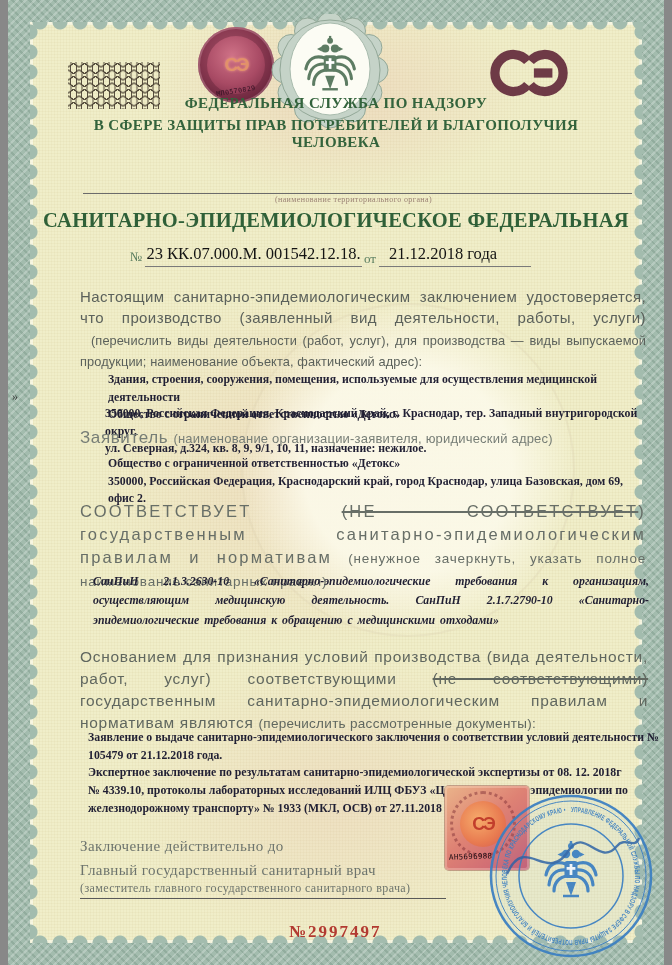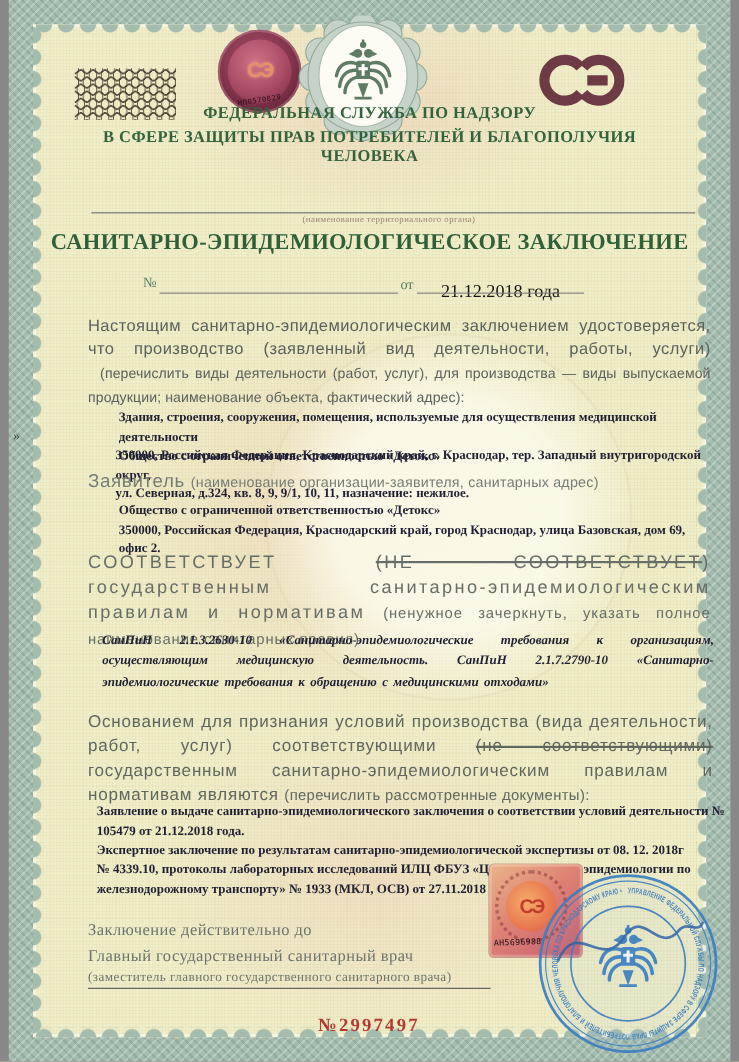--- a/index.html
+++ b/index.html
@@ -61,21 +61,21 @@
   .territorial { left:70px; right:35px; top:170px; text-align:center; font-size:17px; color:#262626; word-spacing:4px; }
   .terr-line { left:75px; right:32px; top:193px; border-top:1px solid #6b6b6b; height:0; }
   .terr-cap  { left:70px; right:35px; top:195px; text-align:center; font-size:8px; color:#9a8074; letter-spacing:.4px; }
 
   .doc-title { left:0; right:0; top:209px; text-align:center; font-weight:bold; font-size:20.5px; color:#2f6038; letter-spacing:.3px; }
 
   .num-label { left:122px; top:249px; font-size:13px; color:#587c5e; }
   .num-value { left:138px; top:244px; width:215px; text-align:center; font-size:16.5px; color:#141414; }
   .num-line1 { left:137px; top:266px; width:217px; border-top:1px solid #7a7a7a; height:0; }
   .ot-label  { left:356px; top:251px; font-size:13px; color:#587c5e; }
-  .date-value{ left:372px; top:244px; width:150px; text-align:center; font-size:16.5px; color:#141414;margin-top:11px; }
+  .date-value{ left:360px; top:244px; width:150px; text-align:center; font-size:16.5px; color:#141414; }
   .num-line2 { left:371px; top:266px; width:152px; border-top:1px solid #7a7a7a; height:0; }
 
   .intro { left:72px; width:566px; top:286px; font-size:15px; color:#5b615b; text-align:justify;
            line-height:1.42; letter-spacing:.4px; }
   .intro .small { font-size:12.8px; letter-spacing:.1px;margin-left:11px; }
 
   .object-lines   { left:100px; width:545px; top:371px; font-size:11.8px; line-height:1.5; white-space:pre-line; }
   .object-address { left:97px;  width:548px; top:405px; font-size:11.8px; line-height:1.5; white-space:pre-line; }
   .margin-mark { left:4px; top:389px; font-size:12px; color:#3c3c3c; }
 
@@ -185,37 +185,38 @@
       <path d="M 45 28 H 64"></path>
     </g>
   </svg>
 
   <div class="abs agency" style="top:95px">ФЕДЕРАЛЬНАЯ СЛУЖБА ПО НАДЗОРУ</div>
   <div class="abs agency" style="top:117px">В СФЕРЕ ЗАЩИТЫ ПРАВ ПОТРЕБИТЕЛЕЙ И БЛАГОПОЛУЧИЯ  ЧЕЛОВЕКА</div>
 
   <div class="abs terr-line"></div>
   <div class="abs terr-cap">(наименование территориального органа)</div>
 
-  <div class="abs doc-title">САНИТАРНО-ЭПИДЕМИОЛОГИЧЕСКОЕ ЗАКЛЮЧЕНИЕ</div>
+  <div class="abs doc-title">САНИТАРНО-ЭПИДЕМИОЛОГИЧЕСКОЕ ФЕДЕРАЛЬНАЯ</div>
 
   <span class="abs num-label">№</span>
+  <span class="abs num-value">23 КК.07.000.М. 001542.12.18.</span>
   <div class="abs num-line1"></div>
   <span class="abs ot-label">от</span>
   <span class="abs date-value">21.12.2018 года</span>
   <div class="abs num-line2"></div>
 
   <div class="abs intro sans"><span>Настоящим санитарно-эпидемиологическим заключением удостоверяется, что производство (заявленный вид деятельности, работы, услуги) </span><span class="small">(перечислить виды деятельности (работ, услуг), для производства — виды выпускаемой продукции; наименование объекта, фактический адрес):</span></div>
 
   <div class="abs object-lines serifb">Здания, строения, сооружения, помещения, используемые для   осуществления медицинской деятельности
 Общество с ограниченной ответственностью «Детокс»</div>
   <div class="abs object-address serifb">350000,  Российская Федерация,  Краснодарский край,  г. Краснодар, тер. Западный внутригородской округ,
 ул. Северная, д.324, кв. 8, 9, 9/1, 10, 11, назначение: нежилое.</div>
   <div class="abs margin-mark">»</div>
 
-  <div class="abs applicant-row sans"><span class="applicant-label">Заявитель </span><span class="applicant-cap">(наименование организации-заявителя, санитарных адрес)</span></div>
+  <div class="abs applicant-row sans"><span class="applicant-label">Заявитель </span><span class="applicant-cap">(наименование организации-заявителя, юридический адрес)</span></div>
   <div class="abs applicant-value serifb">Общество с ограниченной ответственностью «Детокс»
 350000,  Российская Федерация,  Краснодарский край,  город Краснодар, улица Базовская, дом 69,
 офис 2.</div>
 
   <div class="abs compliance sans"><span>СООТВЕТСТВУЕТ </span><span class="struck">(НЕ  СООТВЕТСТВУЕТ</span><span>)  государственным  санитарно-эпидемиологическим  правилам  и  нормативам </span><span class="note">(ненужное зачеркнуть, указать полное наименование санитарных правил)</span></div>
 
   <div class="abs sanpin serifb">СанПиН  2.1.3.2630-10  «Санитарно-эпидемиологические  требования  к  организациям,  осуществляющим медицинскую деятельность. СанПиН 2.1.7.2790-10 «Санитарно-эпидемиологические требования к обращению с медицинскими отходами»</div>
 
   <div class="abs basis sans"><span>Основанием для признания условий производства (вида деятельности, работ, услуг) соответствующими </span><span class="struck">(не соответствующими) </span><span>государственным санитарно-эпидемиологическим правилам и нормативам являются </span><span class="note">(перечислить рассмотренные документы):</span></div>
 

